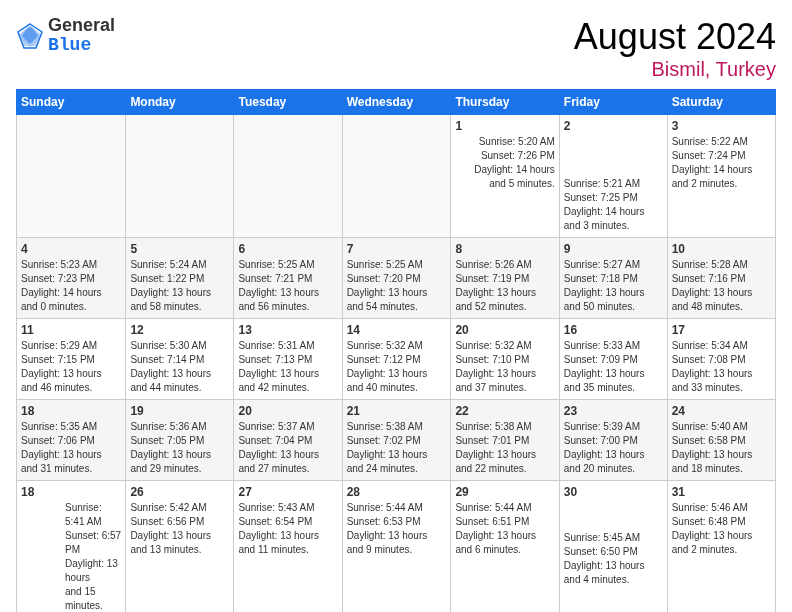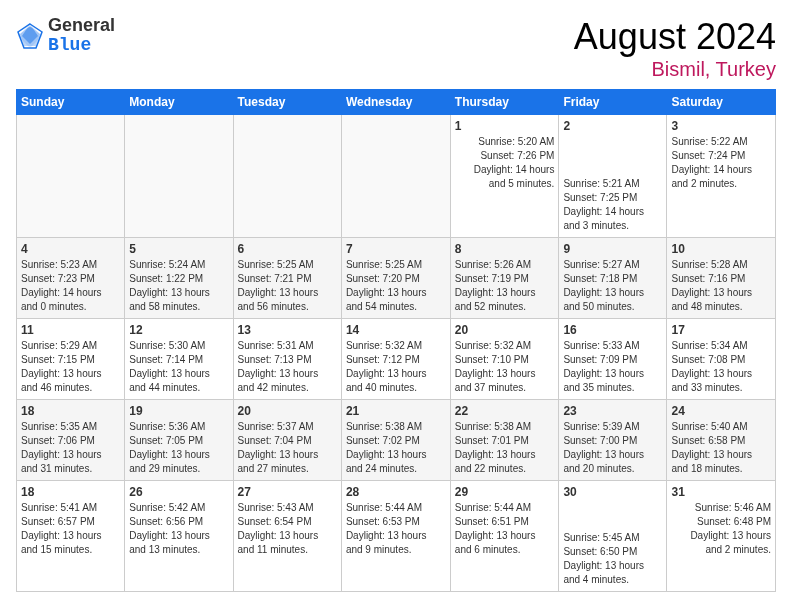--- a/index.html
+++ b/index.html
@@ -305,21 +305,21 @@
           <div class="day-number">24</div>
           <div class="day-info" style="white-space: pre-line;">Sunrise: 5:40 AM
 Sunset: 6:58 PM
 Daylight: 13 hours
 and 18 minutes.</div>
         </td>
       </tr>
       <tr>
         <td>
           <div class="day-number">18</div>
-          <div class="day-info" style="white-space: pre-line;">Sunrise: 5:41 AM
+          <div class="day-info" style="white-space: pre-line; margin-left: 44px;">Sunrise: 5:41 AM
 Sunset: 6:57 PM
 Daylight: 13 hours
 and 15 minutes.</div>
         </td>
         <td>
           <div class="day-number">26</div>
           <div class="day-info" style="white-space: pre-line;">Sunrise: 5:42 AM
 Sunset: 6:56 PM
 Daylight: 13 hours
 and 13 minutes.</div>
@@ -347,20 +347,20 @@
         </td>
         <td>
           <div class="day-number">30</div>
           <div class="day-info" style="white-space: pre-line; margin-top: 32px;">Sunrise: 5:45 AM
 Sunset: 6:50 PM
 Daylight: 13 hours
 and 4 minutes.</div>
         </td>
         <td>
           <div class="day-number">31</div>
-          <div class="day-info" style="white-space: pre-line; text-align: right;">Sunrise: 5:46 AM
+          <div class="day-info" style="white-space: pre-line;">Sunrise: 5:46 AM
 Sunset: 6:48 PM
 Daylight: 13 hours
 and 2 minutes.</div>
         </td>
       </tr>
     </tbody>
 </table>
 
 </body></html>

